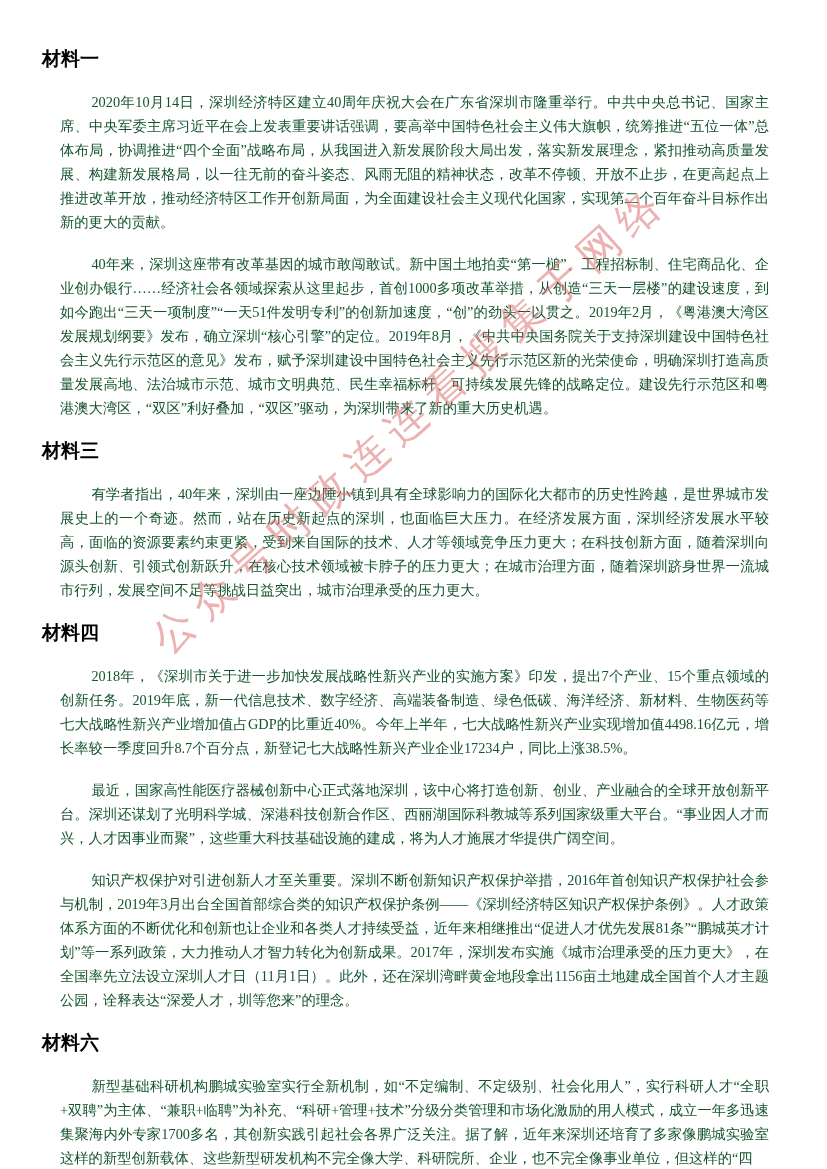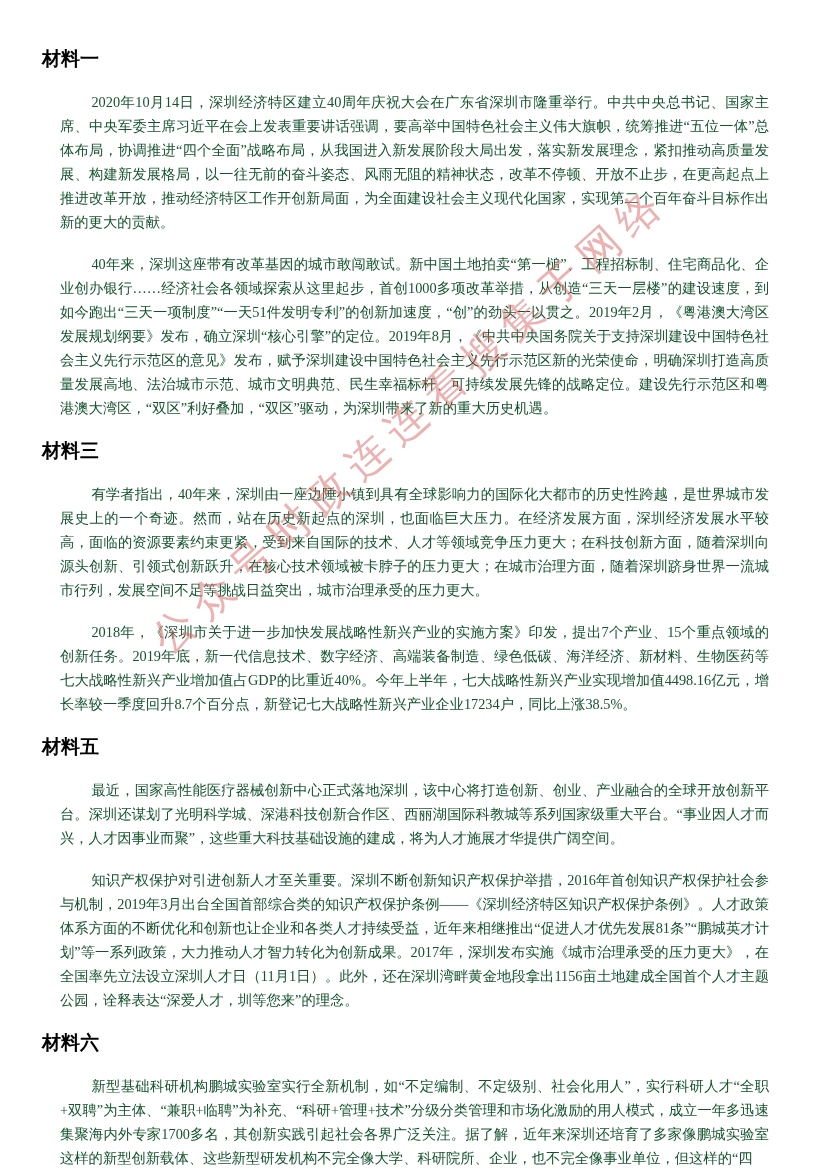--- a/index.html
+++ b/index.html
@@ -64,25 +64,25 @@
   <section class="mat-section">
     <p class="mat-body">40年来，深圳这座带有改革基因的城市敢闯敢试。新中国土地拍卖“第一槌”、工程招标制、住宅商品化、企业创办银行……经济社会各领域探索从这里起步，首创1000多项改革举措，从创造“三天一层楼”的建设速度，到如今跑出“三天一项制度”“一天51件发明专利”的创新加速度，“创”的劲头一以贯之。2019年2月，《粤港澳大湾区发展规划纲要》发布，确立深圳“核心引擎”的定位。2019年8月，《中共中央国务院关于支持深圳建设中国特色社会主义先行示范区的意见》发布，赋予深圳建设中国特色社会主义先行示范区新的光荣使命，明确深圳打造高质量发展高地、法治城市示范、城市文明典范、民生幸福标杆、可持续发展先锋的战略定位。建设先行示范区和粤港澳大湾区，“双区”利好叠加，“双区”驱动，为深圳带来了新的重大历史机遇。</p>
   </section>
 
   <section class="mat-section">
     <h2 class="mat-heading">材料三</h2>
     <p class="mat-body">有学者指出，40年来，深圳由一座边陲小镇到具有全球影响力的国际化大都市的历史性跨越，是世界城市发展史上的一个奇迹。然而，站在历史新起点的深圳，也面临巨大压力。在经济发展方面，深圳经济发展水平较高，面临的资源要素约束更紧，受到来自国际的技术、人才等领域竞争压力更大；在科技创新方面，随着深圳向源头创新、引领式创新跃升，在核心技术领域被卡脖子的压力更大；在城市治理方面，随着深圳跻身世界一流城市行列，发展空间不足等挑战日益突出，城市治理承受的压力更大。</p>
   </section>
 
   <section class="mat-section">
+    <h2 class="mat-heading">材料四</h2>
     <p class="mat-body">2018年，《深圳市关于进一步加快发展战略性新兴产业的实施方案》印发，提出7个产业、15个重点领域的创新任务。2019年底，新一代信息技术、数字经济、高端装备制造、绿色低碳、海洋经济、新材料、生物医药等七大战略性新兴产业增加值占GDP的比重近40%。今年上半年，七大战略性新兴产业实现增加值4498.16亿元，增长率较一季度回升8.7个百分点，新登记七大战略性新兴产业企业17234户，同比上涨38.5%。</p>
   </section>
 
   <section class="mat-section">
-    <h2 class="mat-heading">材料五</h2>
     <p class="mat-body">最近，国家高性能医疗器械创新中心正式落地深圳，该中心将打造创新、创业、产业融合的全球开放创新平台。深圳还谋划了光明科学城、深港科技创新合作区、西丽湖国际科教城等系列国家级重大平台。“事业因人才而兴，人才因事业而聚”，这些重大科技基础设施的建成，将为人才施展才华提供广阔空间。</p>
     <p class="mat-body">知识产权保护对引进创新人才至关重要。深圳不断创新知识产权保护举措，2016年首创知识产权保护社会参与机制，2019年3月出台全国首部综合类的知识产权保护条例——《深圳经济特区知识产权保护条例》。人才政策体系方面的不断优化和创新也让企业和各类人才持续受益，近年来相继推出“促进人才优先发展81条”“鹏城英才计划”等一系列政策，大力推动人才智力转化为创新成果。2017年，深圳发布实施《城市治理承受的压力更大》，在全国率先立法设立深圳人才日（11月1日）。此外，还在深圳湾畔黄金地段拿出1156亩土地建成全国首个人才主题公园，诠释表达“深爱人才，圳等您来”的理念。</p>
   </section>
 
   <section class="mat-section">
     <h2 class="mat-heading">材料六</h2>
     <p class="mat-body">新型基础科研机构鹏城实验室实行全新机制，如“不定编制、不定级别、社会化用人”，实行科研人才“全职+双聘”为主体、“兼职+临聘”为补充、“科研+管理+技术”分级分类管理和市场化激励的用人模式，成立一年多迅速集聚海内外专家1700多名，其创新实践引起社会各界广泛关注。据了解，近年来深圳还培育了多家像鹏城实验室这样的新型创新载体、这些新型研发机构不完全像大学、科研院所、企业，也不完全像事业单位，但这样的“四</p>
   </section>
 
 </div>

